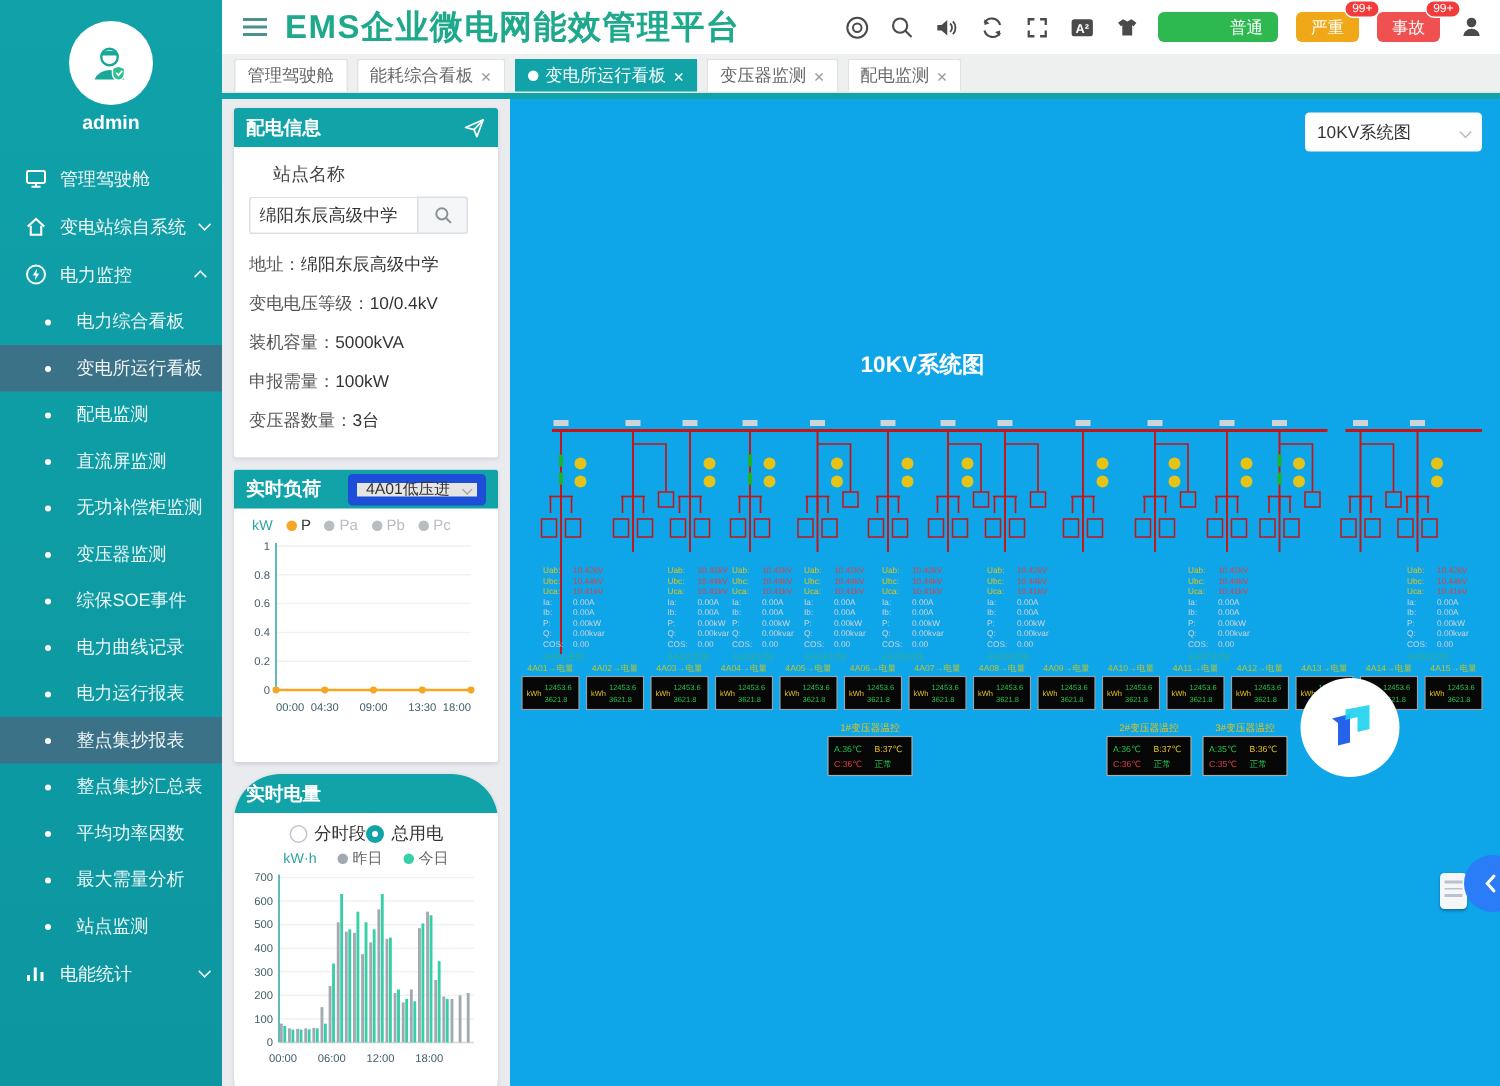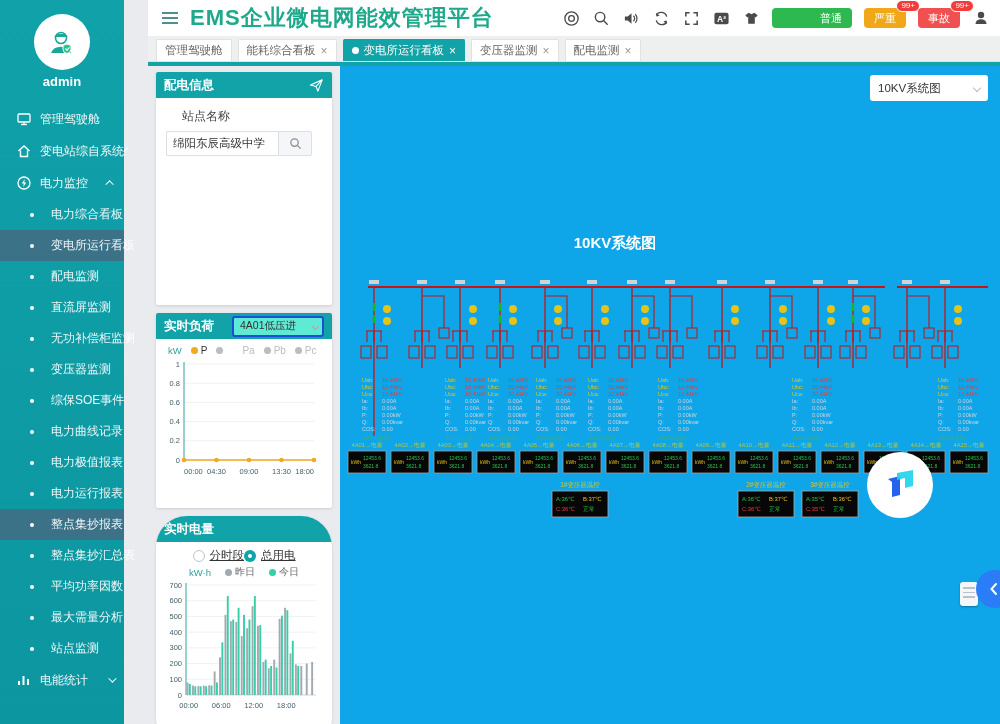--- a/index.html
+++ b/index.html
@@ -1,21 +1,21 @@
 <!DOCTYPE html>
 <html><head>
 <meta charset="utf-8">
 <style>
   * { box-sizing: border-box; margin: 0; padding: 0; }
   html,body { width:1000px; height:724px; overflow:hidden; }
   body { position:relative; font-family:"Liberation Sans","DejaVu Sans",sans-serif; background:#e9ebee; font-size:12px; }
   svg { font-family:inherit; }
 
   
-  .sidebar { position:absolute; left:0; top:0; width:124px; height:724px;
+  .sidebar { position:absolute; left:0; top:0; width:148px; height:724px;
     background:linear-gradient(180deg,#10a1a9 0%,#0c96a0 100%); color:#fff; z-index:5; }
   .avatar { width:56px; height:56px; border-radius:50%; background:#fff; margin:14px auto 4px;
     display:flex; align-items:center; justify-content:center; }
   .username { text-align:center; font-size:13px; font-weight:bold; margin-bottom:14px; }
   .menu-item { height:32px; display:flex; align-items:center; padding:0 10px 0 16px; cursor:pointer;
     font-size:12px; color:rgba(255,255,255,.95); white-space:nowrap; }
   .menu-item .mi-icon { width:16px; height:16px; margin-right:8px; flex:0 0 16px; }
   .menu-item .mi-label { flex:1; }
   .menu-sub { height:31px; display:flex; align-items:center; padding-left:30px; cursor:pointer;
     font-size:12px; color:rgba(255,255,255,.92); white-space:nowrap;gap:10px; }
@@ -63,30 +63,30 @@
   .site-label { margin:2px 16px 6px; }
   .site-row { display:flex; margin-bottom:8px; }
   .site-input { width:112px; height:25px; border:1px solid #dcdfe6; border-right:none; padding:0 6px;
     font-size:11.5px; color:#333; outline:none; border-radius:2px 0 0 2px; font-family:inherit; }
   .site-search-btn { width:34px; height:25px; background:#f5f6f7; border:1px solid #dcdfe6; cursor:pointer;
     display:flex; align-items:center; justify-content:center; border-radius:0 2px 2px 0; }
   .field { line-height:26px; font-size:11.5px; color:#555; white-space:nowrap; }
   .field .fvalue { color:#333; }
 
   .load-card { height:195px; }
-  .load-header-select { width:92px; height:21px; background:#5eead4; border:2px solid #1d4ed8; border-radius:3px;
+  .load-header-select { width:92px; height:21px; background:#e5e5e5; border:6px solid #1d4ed8; border-radius:3px;
     display:flex; align-items:center; padding:0 4px 0 6px; color:#333; font-size:10.5px; font-weight:normal; cursor:pointer; }
   .load-header-select .chev2 { margin-left:auto; width:5px; height:5px; border-right:1.3px solid #aaa; border-bottom:1.3px solid #aaa; transform:rotate(45deg); }
   .legend-row { display:flex; align-items:center; gap:9px; padding:6px 6px 0 12px; font-size:10px; }
   .legend-item { display:flex; align-items:center; gap:3px; cursor:pointer; }
   .legend-dot { width:7px; height:7px; border-radius:50%; }
   .unit-label { font-size:9.5px; color:#2fa3a3; }
 
   .energy-card { height:232px;border-radius:31px; }
-  .radio-row { display:flex; align-items:center; justify-content:center; padding-top:6px; font-size:11.5px; color:#333;text-decoration:underline; }
+  .radio-row { display:flex; align-items:center; justify-content:center; padding-top:6px; font-size:11.5px; color:#333; }
   .radio { display:flex; align-items:center; gap:5px; cursor:pointer; }
   .radio-circle { width:12px; height:12px; border-radius:50%; border:1px solid #c0c4cc; background:#fff; position:relative; }
   .radio-circle.checked { border:none; background:#11a3a8; }
   .radio-circle.checked::after { content:""; position:absolute; left:4px; top:4px; width:4px; height:4px; border-radius:50%; background:#fff; }
   .energy-legend { display:flex; align-items:center; justify-content:center; gap:14px; font-size:10px; color:#666; padding-top:2px; }
 
   
   .diagram { position:absolute; left:192px; top:0; width:660px; height:658px; background:#0ea5e9; overflow:hidden; }
   .diagram-select { position:absolute; right:12px; top:9px; width:118px; height:26px; background:#fff; border-radius:3px;
     display:flex; align-items:center; padding:0 8px; font-size:11.5px; color:#333; cursor:pointer; z-index:3; }
@@ -164,24 +164,20 @@
         <span class="bullet"></span>
         <span>变压器监测</span>
       </div>
       <div class="menu-sub">
         <span class="bullet"></span>
         <span>综保SOE事件</span>
       </div>
       <div class="menu-sub">
         <span class="bullet"></span>
         <span>电力曲线记录</span>
-      </div>
-      <div class="menu-sub">
-        <span class="bullet"></span>
-        <span>电力极值报表</span>
       </div>
       <div class="menu-sub">
         <span class="bullet"></span>
         <span>电力运行报表</span>
       </div>
       <div class="menu-sub active">
         <span class="bullet"></span>
         <span>整点集抄报表</span>
       </div>
       <div class="menu-sub">
@@ -322,41 +318,48 @@
         <div class="site-label">站点名称</div>
         <div class="site-row">
           <input class="site-input" value="绵阳东辰高级中学" style="">
           <button class="site-search-btn">
             <svg width="13" height="13" viewBox="0 0 14 14">
               <circle cx="6" cy="6" r="4" fill="none" stroke="#8a8f99" stroke-width="1.4"></circle>
               <line x1="9" y1="9" x2="12.5" y2="12.5" stroke="#8a8f99" stroke-width="1.4"></line>
             </svg>
           </button>
         </div>
+        <div id="info-fields">
+            <div class="field"><span class="flabel">地址：</span><span class="fvalue">绵阳东辰高级中学</span></div>
+            <div class="field"><span class="flabel">变电电压等级：</span><span class="fvalue">10/0.4kV</span></div>
+            <div class="field"><span class="flabel">装机容量：</span><span class="fvalue">5000kVA</span></div>
+            <div class="field"><span class="flabel">申报需量：</span><span class="fvalue">100kW</span></div>
+            <div class="field"><span class="flabel">变压器数量：</span><span class="fvalue">3台</span></div>
+          </div>
       </div>
     </section>
 
     <section class="card load-card">
       <div class="card-header">
         <span>实时负荷</span>
         <span class="spacer"></span>
         <div class="load-header-select">
           <span>4A01低压进</span>
           <span class="chev2"></span>
         </div>
       </div>
       <div class="legend-row" id="load-legend">
           <span class="unit-label">kW</span>
           <span class="legend-item">
             <span class="legend-dot" style="background: rgb(245, 166, 35);"></span>
             <span style="color: rgb(51, 51, 51);">P</span>
           </span>
           <span class="legend-item">
             <span class="legend-dot" style="background: rgb(183, 189, 195);"></span>
-            <span style="color: rgb(183, 189, 195); margin-left: 16px;">Pa</span>
+            <span style="color: rgb(183, 189, 195);">Pa</span>
           </span>
           <span class="legend-item">
             <span class="legend-dot" style="background: rgb(183, 189, 195);"></span>
             <span style="color: rgb(183, 189, 195);">Pb</span>
           </span>
           <span class="legend-item">
             <span class="legend-dot" style="background: rgb(183, 189, 195);"></span>
             <span style="color: rgb(183, 189, 195);">Pc</span>
           </span>
         </div>

